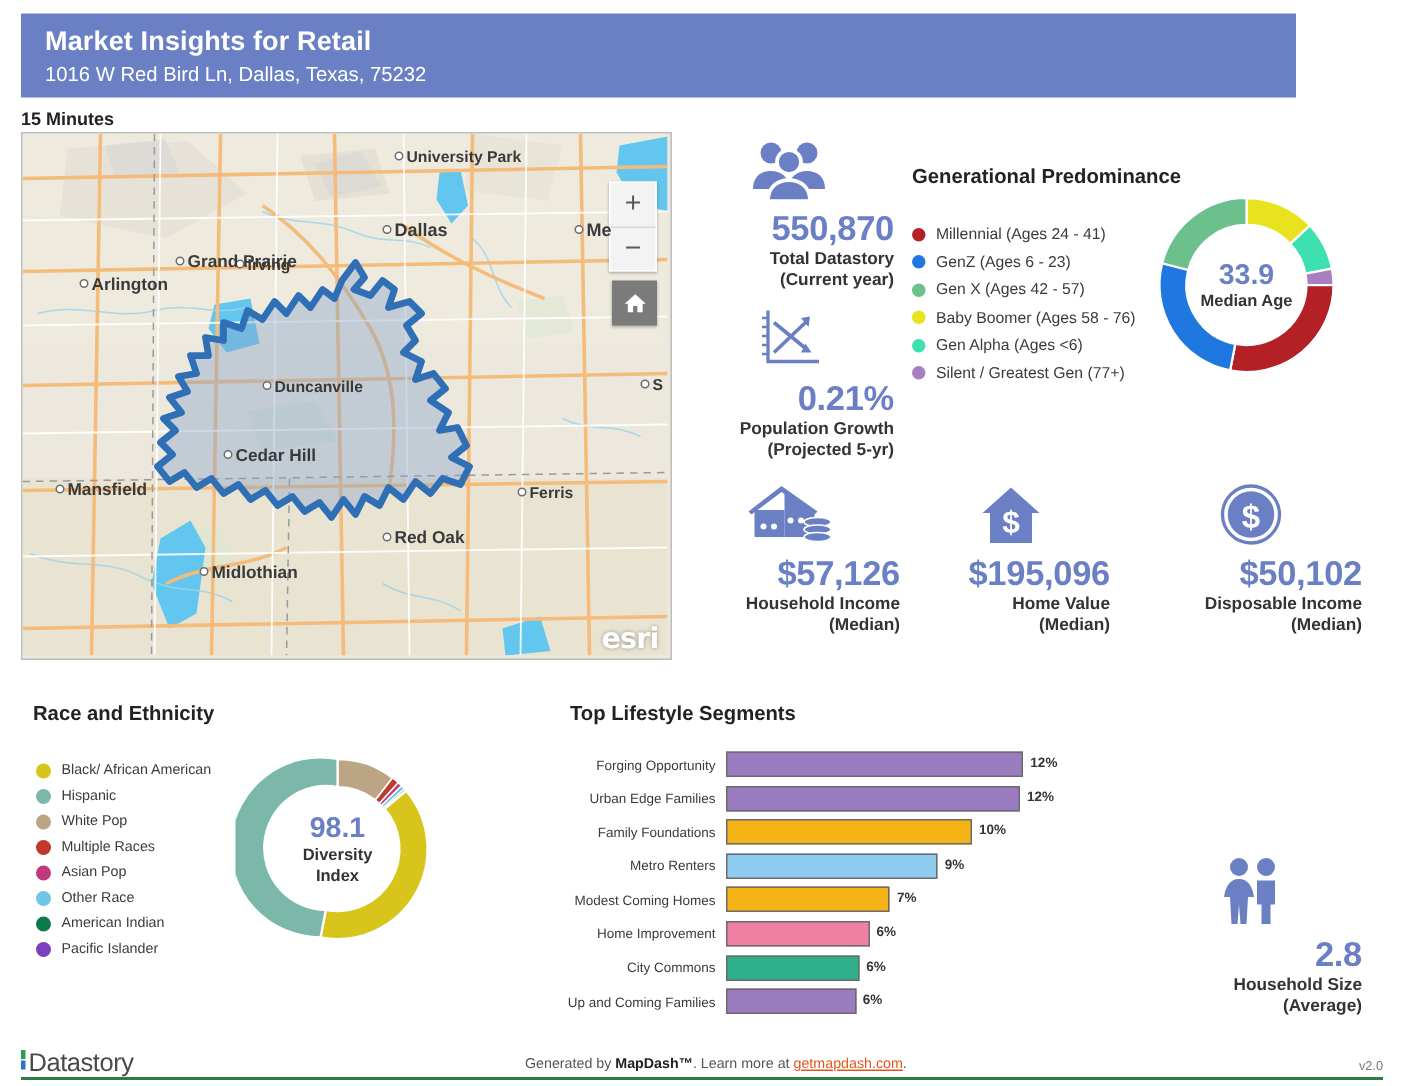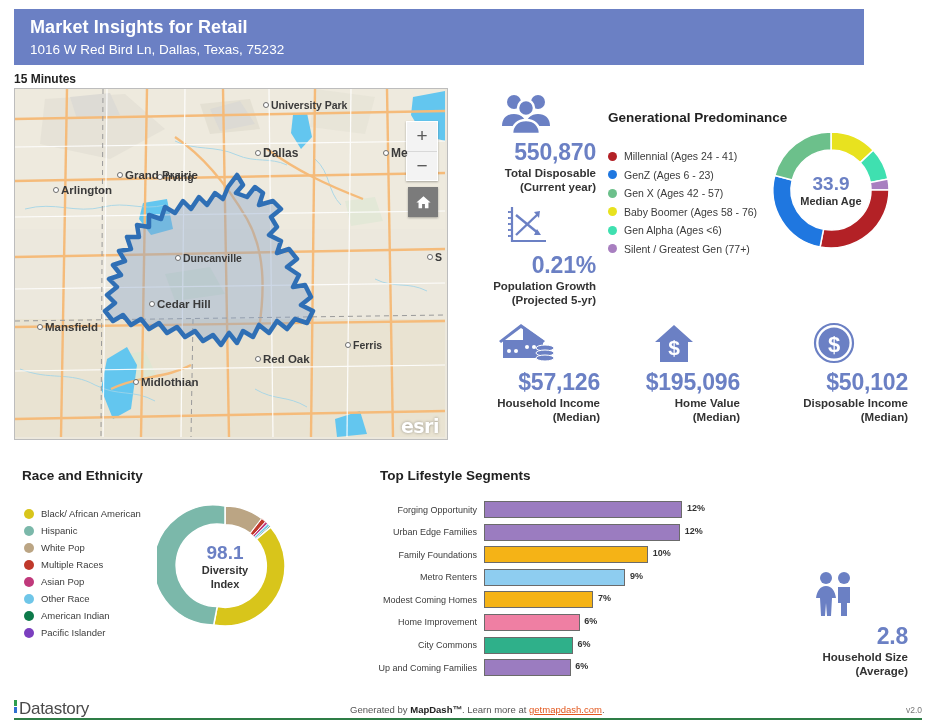--- a/index.html
+++ b/index.html
@@ -230,36 +230,36 @@
     <div class="city" style="left:248px;top:10px;"><span class="dot"></span><span>University Park</span></div>
     <div class="city" style="left:142px;top:34px;margin-top:48px;"><span class="dot"></span><span>Irving</span></div>
     <div class="city" style="left:240px;top:57px;font-size:12px;"><span class="dot"></span><span>Dallas</span></div>
     <div class="city" style="left:368px;top:57px;font-size:12px;"><span class="dot"></span><span>Me</span></div>
     <div class="city" style="left:102px;top:80px;font-size:11.5px;"><span class="dot"></span><span>Grand Prairie</span></div>
     <div class="city" style="left:38px;top:95px;font-size:11.5px;"><span class="dot"></span><span>Arlington</span></div>
     <div class="city" style="left:160px;top:163px;"><span class="dot"></span><span>Duncanville</span></div>
     <div class="city" style="left:412px;top:162px;"><span class="dot"></span><span>S</span></div>
     <div class="city" style="left:134px;top:209px;font-size:11.5px;"><span class="dot"></span><span>Cedar Hill</span></div>
     <div class="city" style="left:22px;top:232px;font-size:11.5px;"><span class="dot"></span><span>Mansfield</span></div>
-    <div class="city" style="left:330px;top:250px;"><span class="dot"></span><span>Ferris</span></div>
+    <div class="city" style="left:330px;top:234px;"><span class="dot"></span><span>Ferris</span></div>
     <div class="city" style="left:240px;top:264px;font-size:11.5px;"><span class="dot"></span><span>Red Oak</span></div>
     <div class="city" style="left:118px;top:287px;font-size:11.5px;"><span class="dot"></span><span>Midlothian</span></div>
   </div>
 
   <div class="stat" style="left:456px;top:92px;width:140px;">
     <svg class="ico" width="48" height="42" viewBox="0 0 48 42">
       <circle cx="12" cy="10" r="7" fill="#6b80c4"></circle>
       <circle cx="36" cy="10" r="7" fill="#6b80c4"></circle>
       <path d="M0 34 c0-8 5-12 12-12 s12 4 12 12 z" fill="#6b80c4"></path>
       <path d="M24 34 c0-8 5-12 12-12 s12 4 12 12 z" fill="#6b80c4"></path>
       <circle cx="24" cy="16" r="8" fill="#6b80c4" stroke="#ffffff" stroke-width="2.5"></circle>
       <path d="M10 42 c0-9 6-14 14-14 s14 5 14 14 z" fill="#6b80c4" stroke="#ffffff" stroke-width="2.5"></path>
     </svg>
     <div class="big">550,870</div>
-    <div class="lbl">Total Disposable</div>
+    <div class="lbl">Total Datastory</div>
     <div class="lbl">(Current year)</div>
   </div>
 
   <div class="stat" style="left:456px;top:205px;width:140px;">
     <svg class="ico" width="44" height="42" viewBox="0 0 44 42">
       <path d="M8 2 V36 H42" stroke="#6b80c4" stroke-width="2.2" fill="none"></path>
       <g stroke="#6b80c4" stroke-width="1.8">
         <path d="M4 7 H8"></path>
           <path d="M4 13 H8"></path>
           <path d="M4 19 H8"></path>

